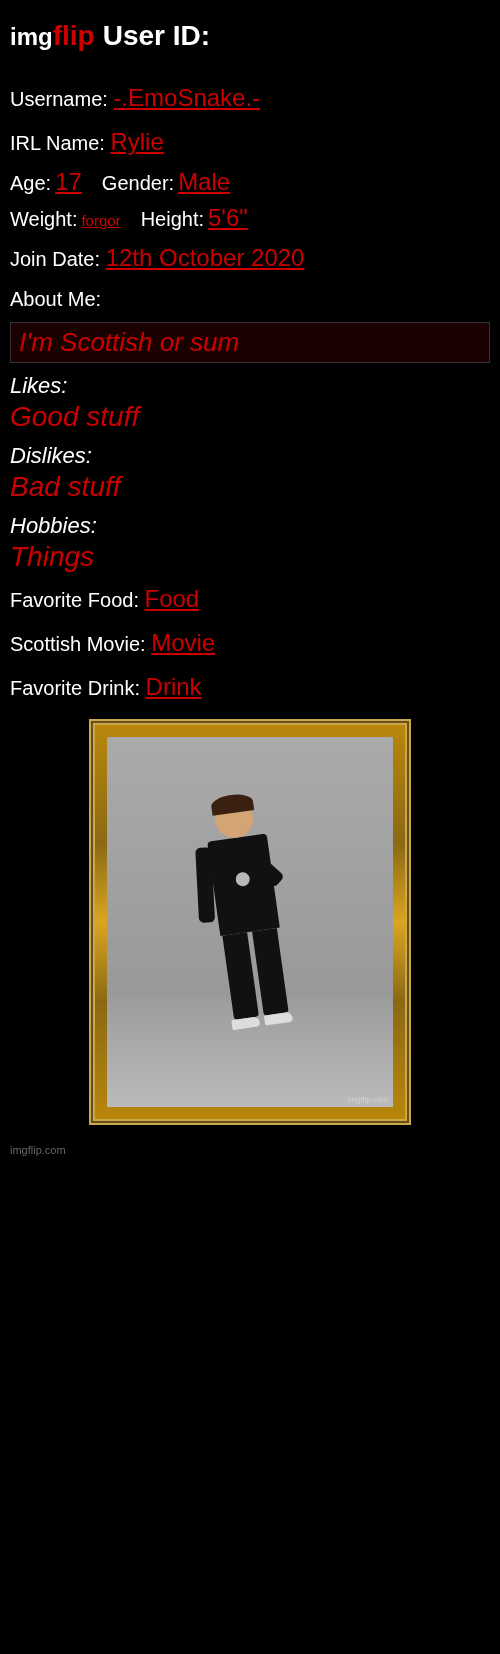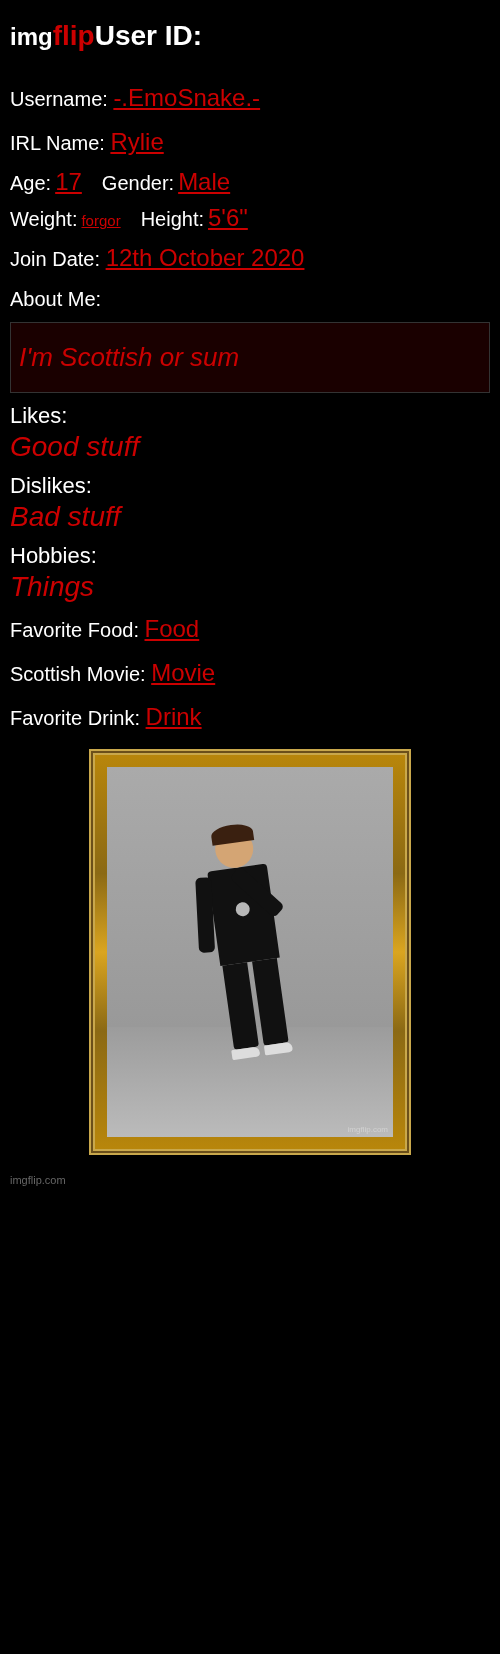--- a/index.html
+++ b/index.html
@@ -33,20 +33,21 @@
     .logo-flip {
       color: #cc0000;
       font-size: 28px;
       font-weight: bold;
     }
 
     .header-title {
       font-size: 28px;
       font-weight: bold;
       color: #fff;
+      margin-left: 8px;
     }
 
     .field-row {
       margin: 8px 0;
       font-size: 20px;
       color: #fff;
       line-height: 1.5;
     }
 
     .field-label {
@@ -57,35 +58,36 @@
     .field-value {
       color: #cc0000;
       font-size: 24px;
       text-decoration: underline;
       text-decoration-color: #cc0000;
     }
 
     .about-me-box {
       background-color: #1a0000;
       border: 1px solid #333;
-      padding: 19px 8px;
+      padding: 4px 8px;
       margin: 8px 0;
     }
 
     .about-me-text {
       color: #cc0000;
       font-size: 26px;
       font-style: italic;
     }
 
     .section-label {
       color: #fff;
       font-size: 22px;
       margin-top: 10px;
       margin-bottom: 2px;
+      font-style: italic;
     }
 
     .section-value {
       color: #cc0000;
       font-size: 28px;
       margin-bottom: 8px;
       font-style: italic;
     }
 
     .inline-fields {

